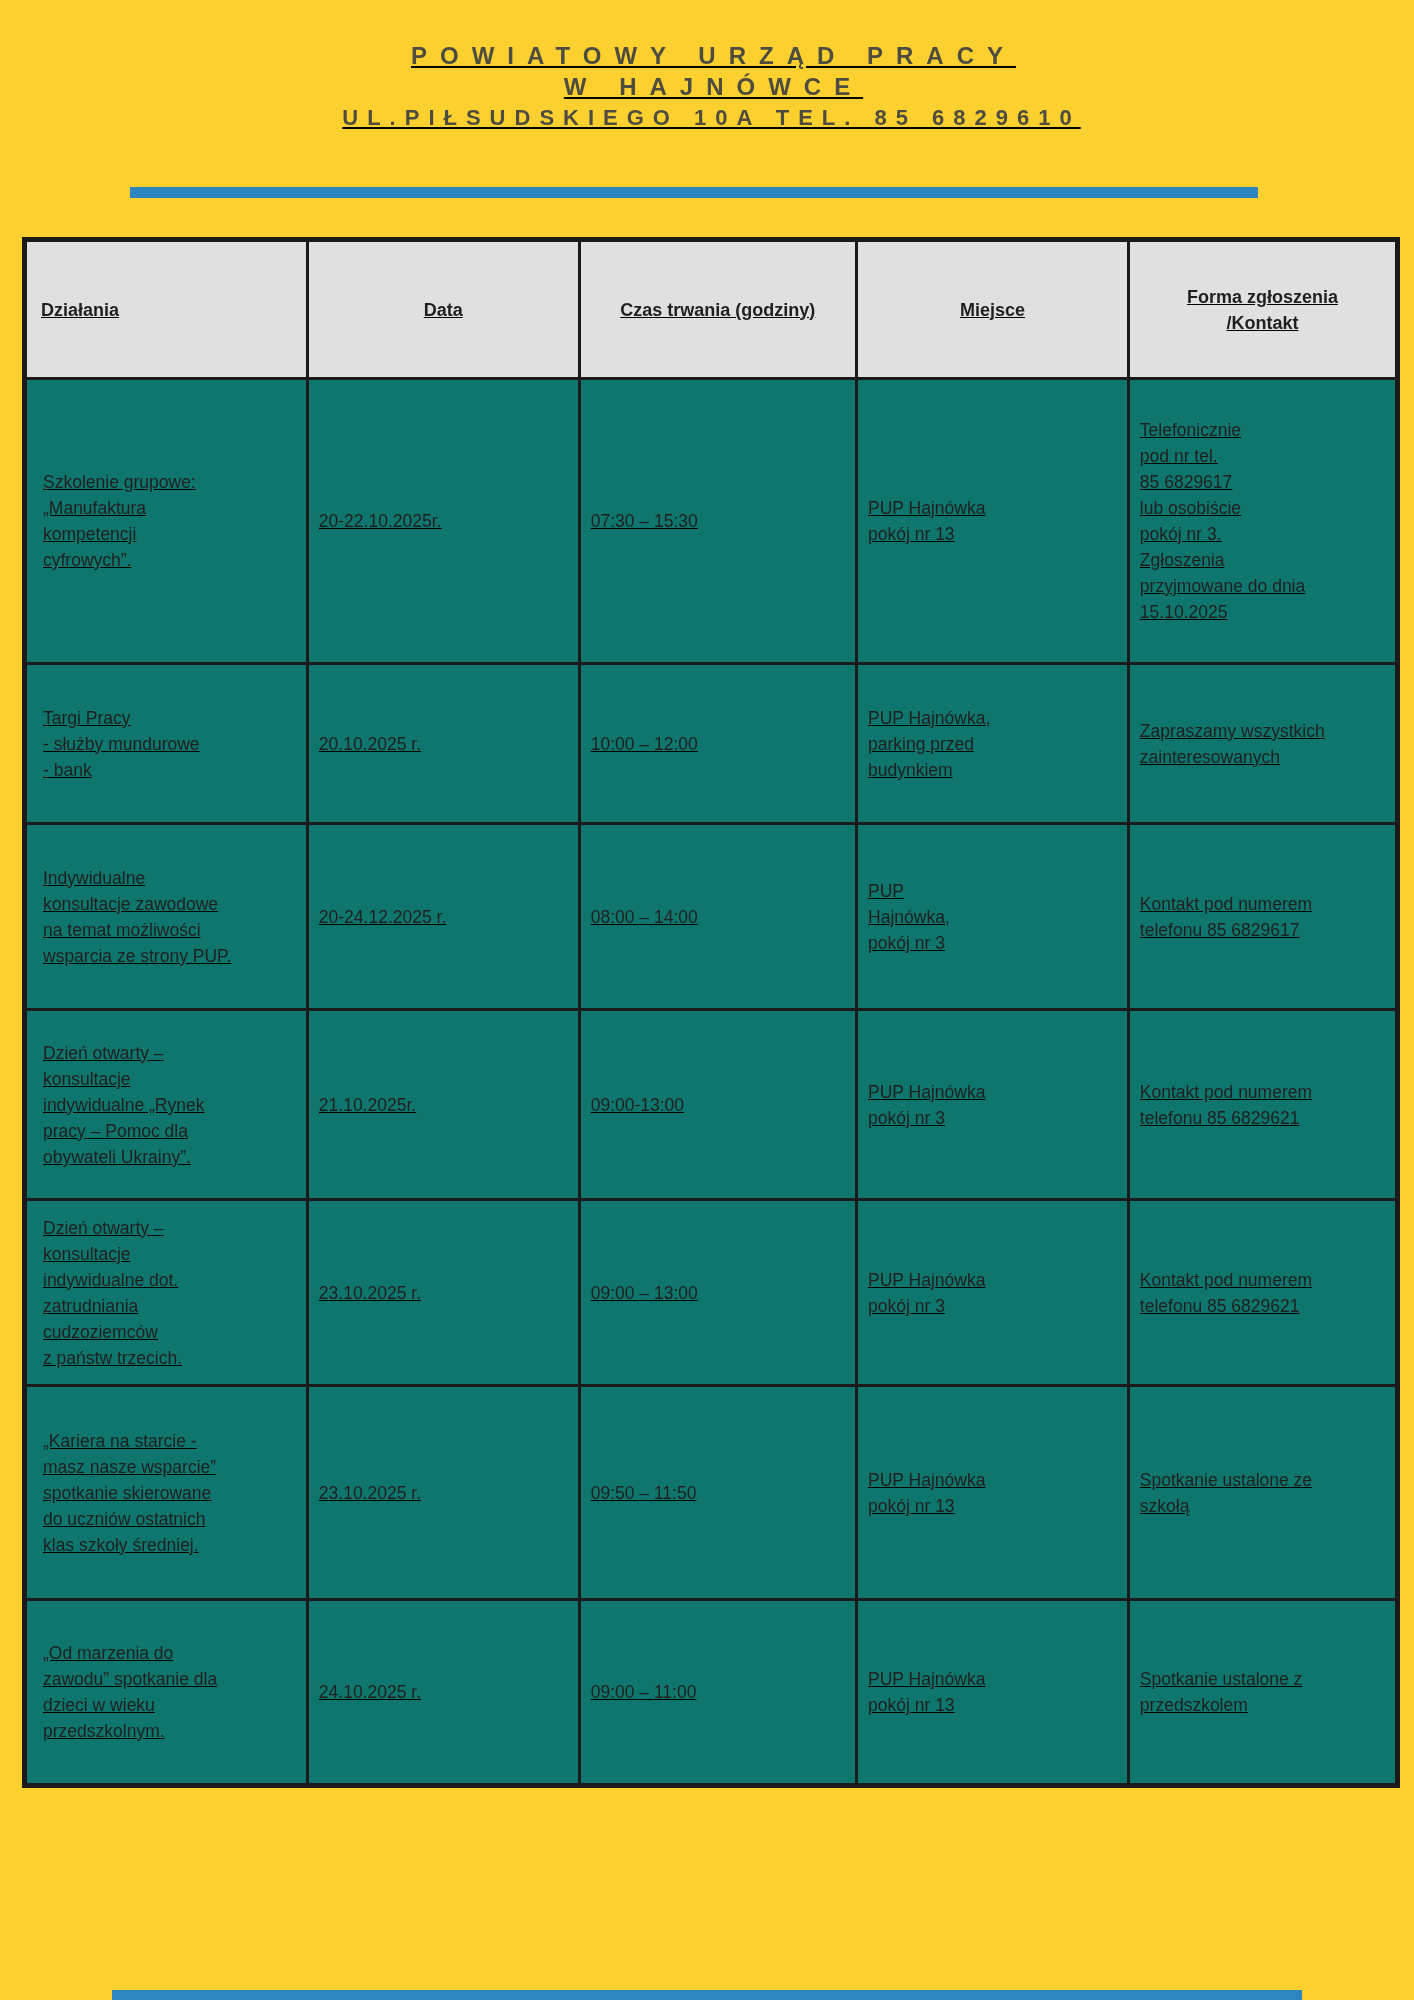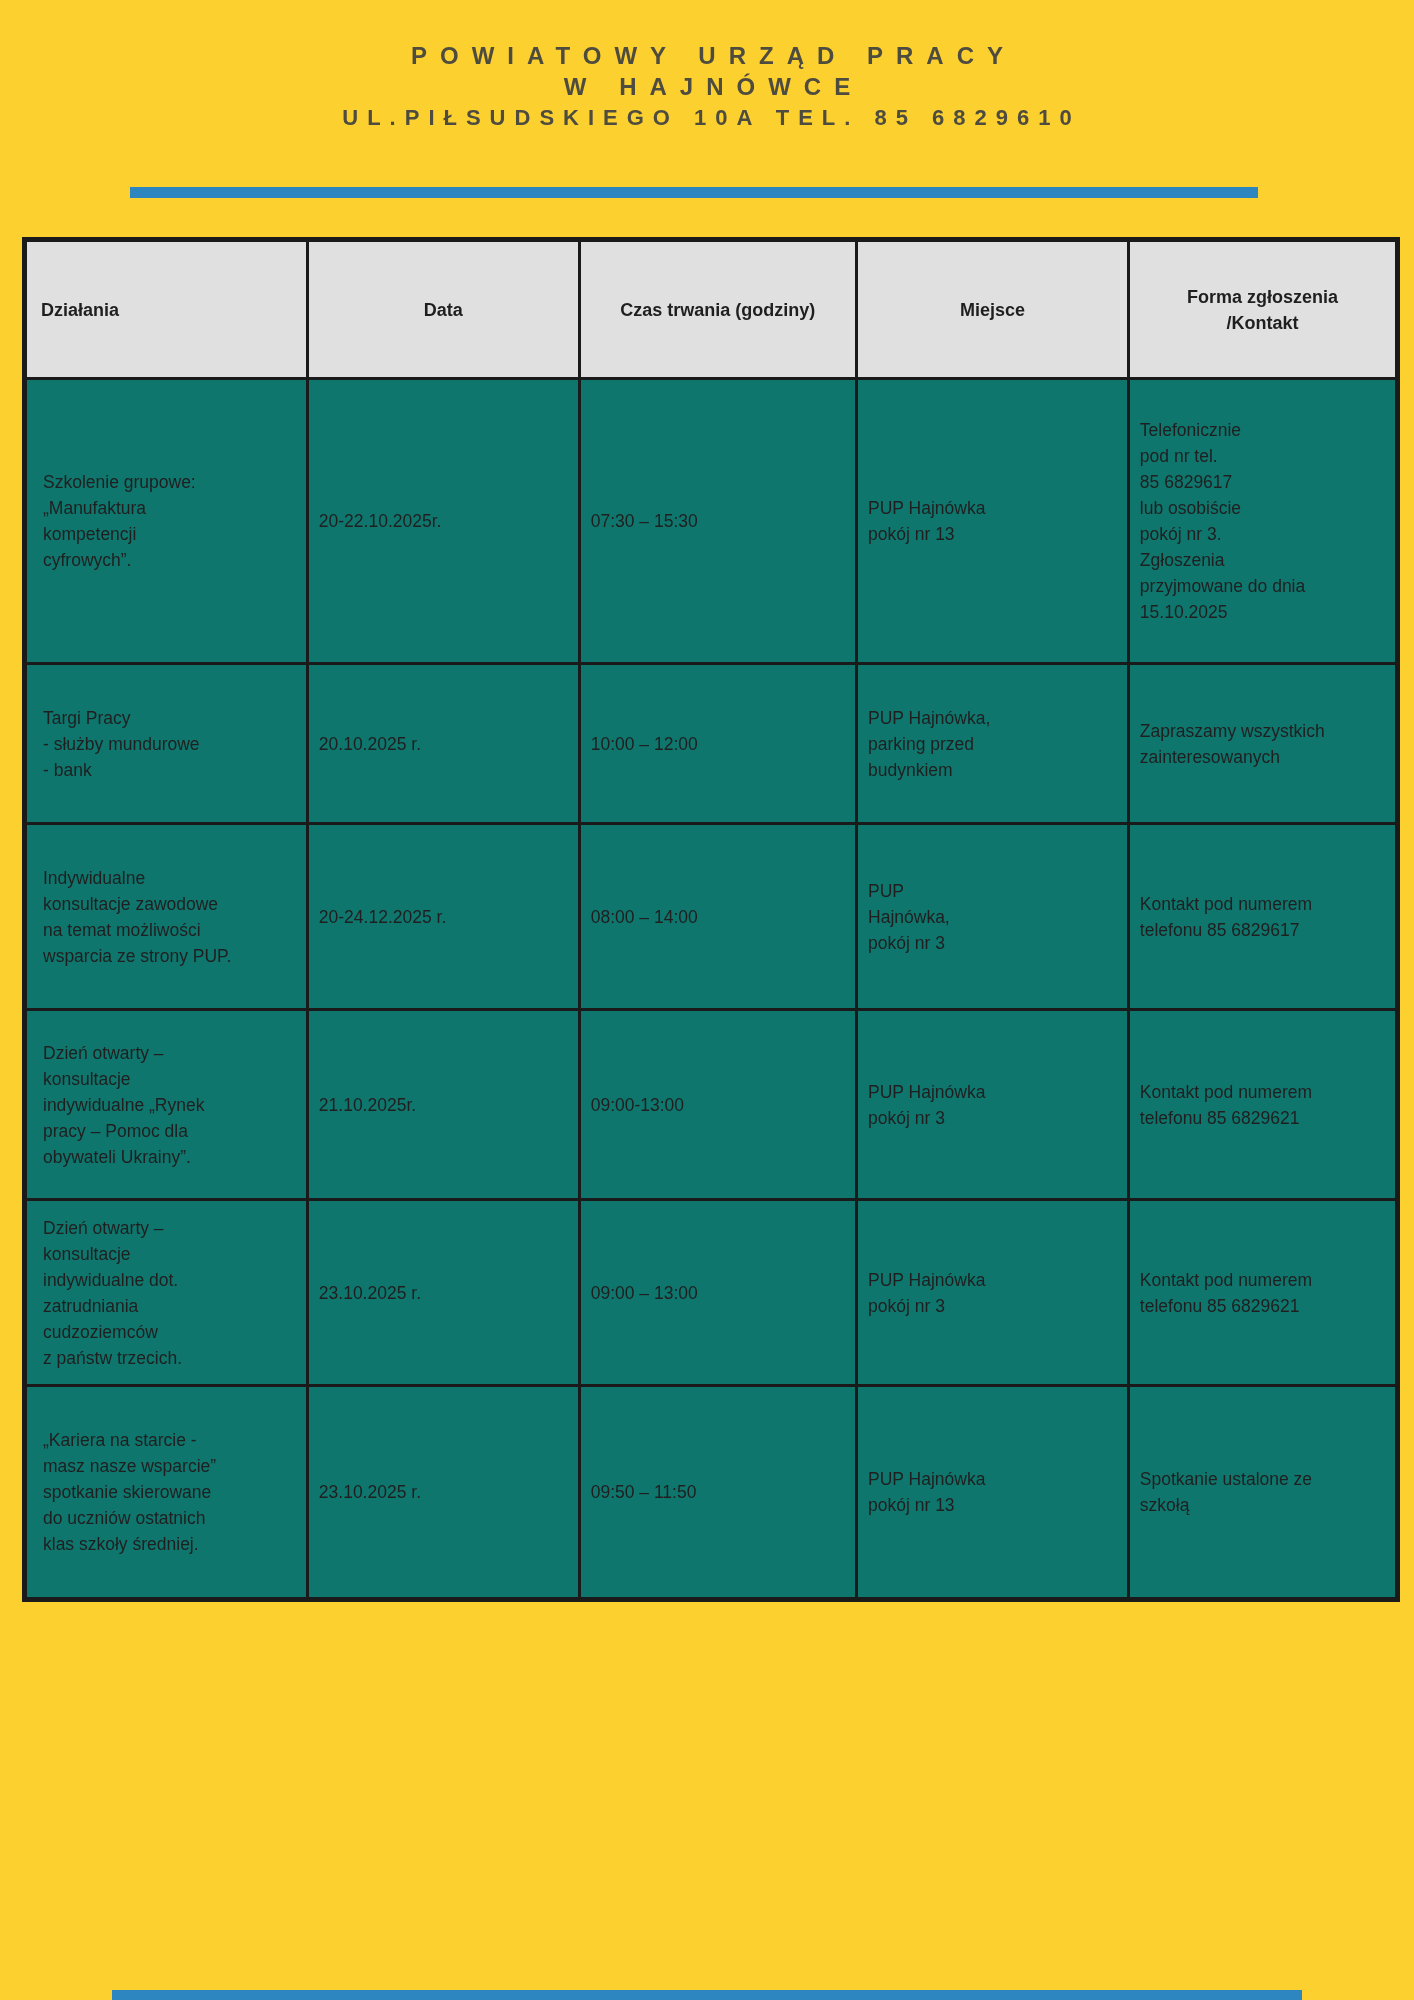--- a/index.html
+++ b/index.html
@@ -15,20 +15,21 @@
   body{
     font-family:"Liberation Sans", sans-serif;
     background:#fff;
   }
   .poster{
     position:relative;
     width:1414px;
     height:2000px;
     background:var(--yellow);
     overflow:hidden;
+    text-decoration:underline;
   }
   .header{
     padding-top:40px;
     text-align:center;
     color:var(--ink);
   }
   .h-line{
     line-height:31px;
     font-weight:700;
     white-space:nowrap;
@@ -224,18 +225,30 @@
 do uczniów ostatnich
 klas szkoły średniej.</td>
     <td class="c-date">23.10.2025 r.</td>
     <td class="c-time">09:50 – 11:50</td>
     <td class="c-place">PUP Hajnówka
 pokój nr 13</td>
     <td class="c-contact">Spotkanie ustalone ze
 szkołą</td>
   </tr>
 
+  <tr>
+    <td class="c-activity">„Od marzenia do
+zawodu” spotkanie dla
+dzieci w wieku
+przedszkolnym.</td>
+    <td class="c-date">24.10.2025 r.</td>
+    <td class="c-time">09:00 – 11:00</td>
+    <td class="c-place">PUP Hajnówka
+pokój nr 13</td>
+    <td class="c-contact">Spotkanie ustalone z
+przedszkolem</td>
+  </tr>
 </tbody>
   </table>
 
   <div class="accent-bar bottom"></div>
 
 </div>
 
 </body></html>

